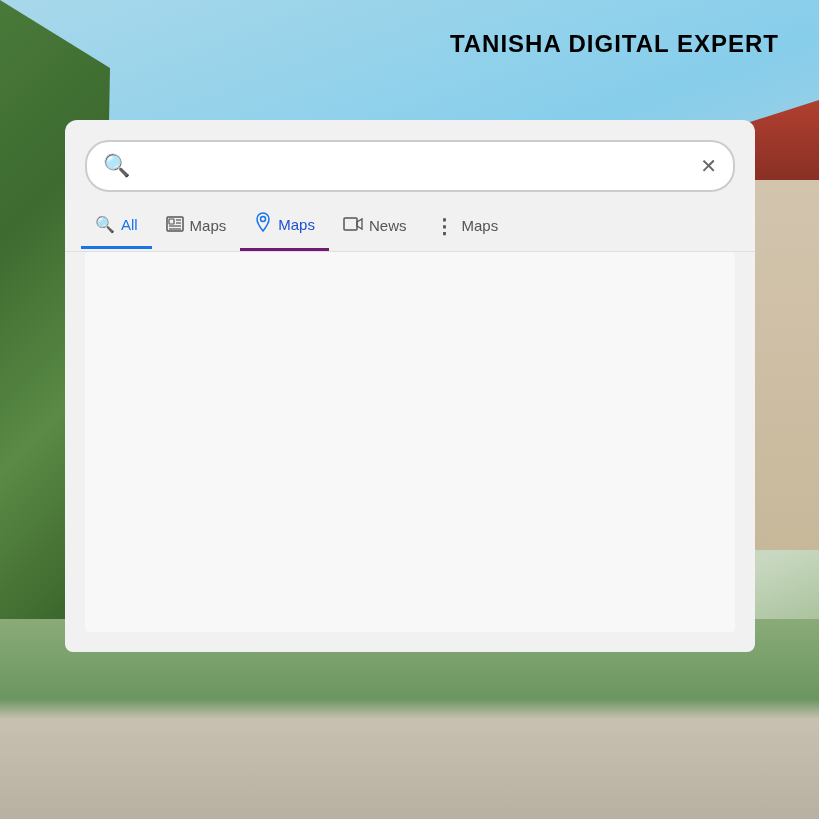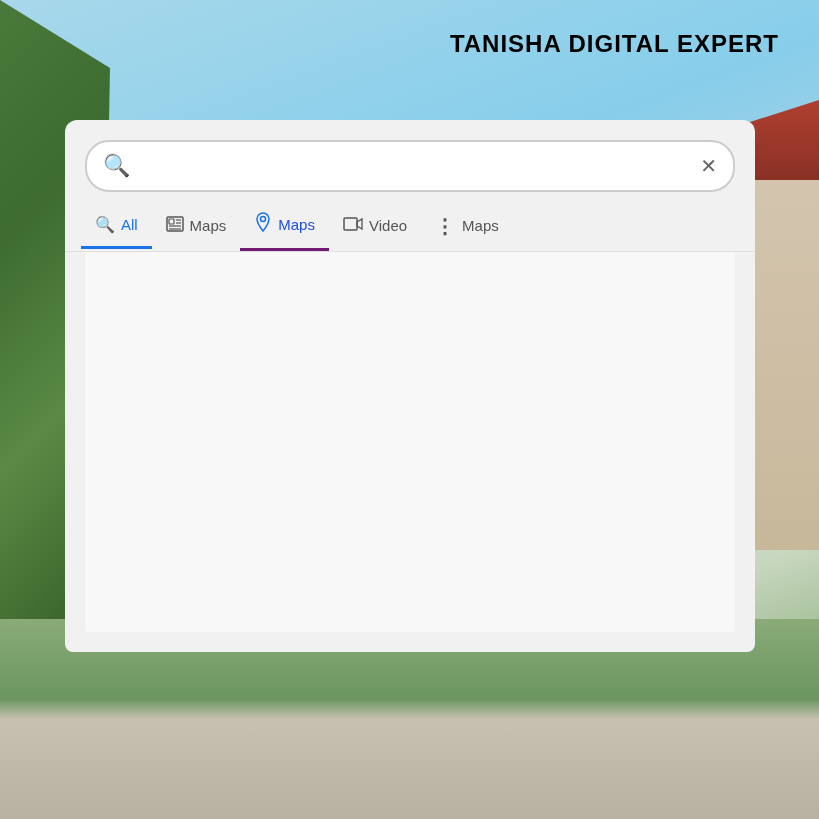--- a/index.html
+++ b/index.html
@@ -217,21 +217,21 @@
       <span>Maps</span>
     </div>
 
     <div class="tab-item">
       <span class="tab-icon">
         <svg width="20" height="16" viewBox="0 0 20 16" fill="none" xmlns="http://www.w3.org/2000/svg">
           <rect x="1" y="2" width="13" height="12" rx="1" stroke="#555" stroke-width="1.5" fill="none"></rect>
           <path d="M14 6 L19 3 L19 13 L14 10 Z" stroke="#555" stroke-width="1.3" fill="none"></path>
         </svg>
       </span>
-      <span>Video</span>
+      <span>News</span>
     </div>
 
     <div class="tab-item">
       <span class="tab-icon" style="font-size:20px; font-weight:bold; color:#555; letter-spacing:1px;">⋮</span>
       <span>Maps</span>
     </div>
 
   </div>
 
   <div class="content-area" style="height:380px;"></div>

